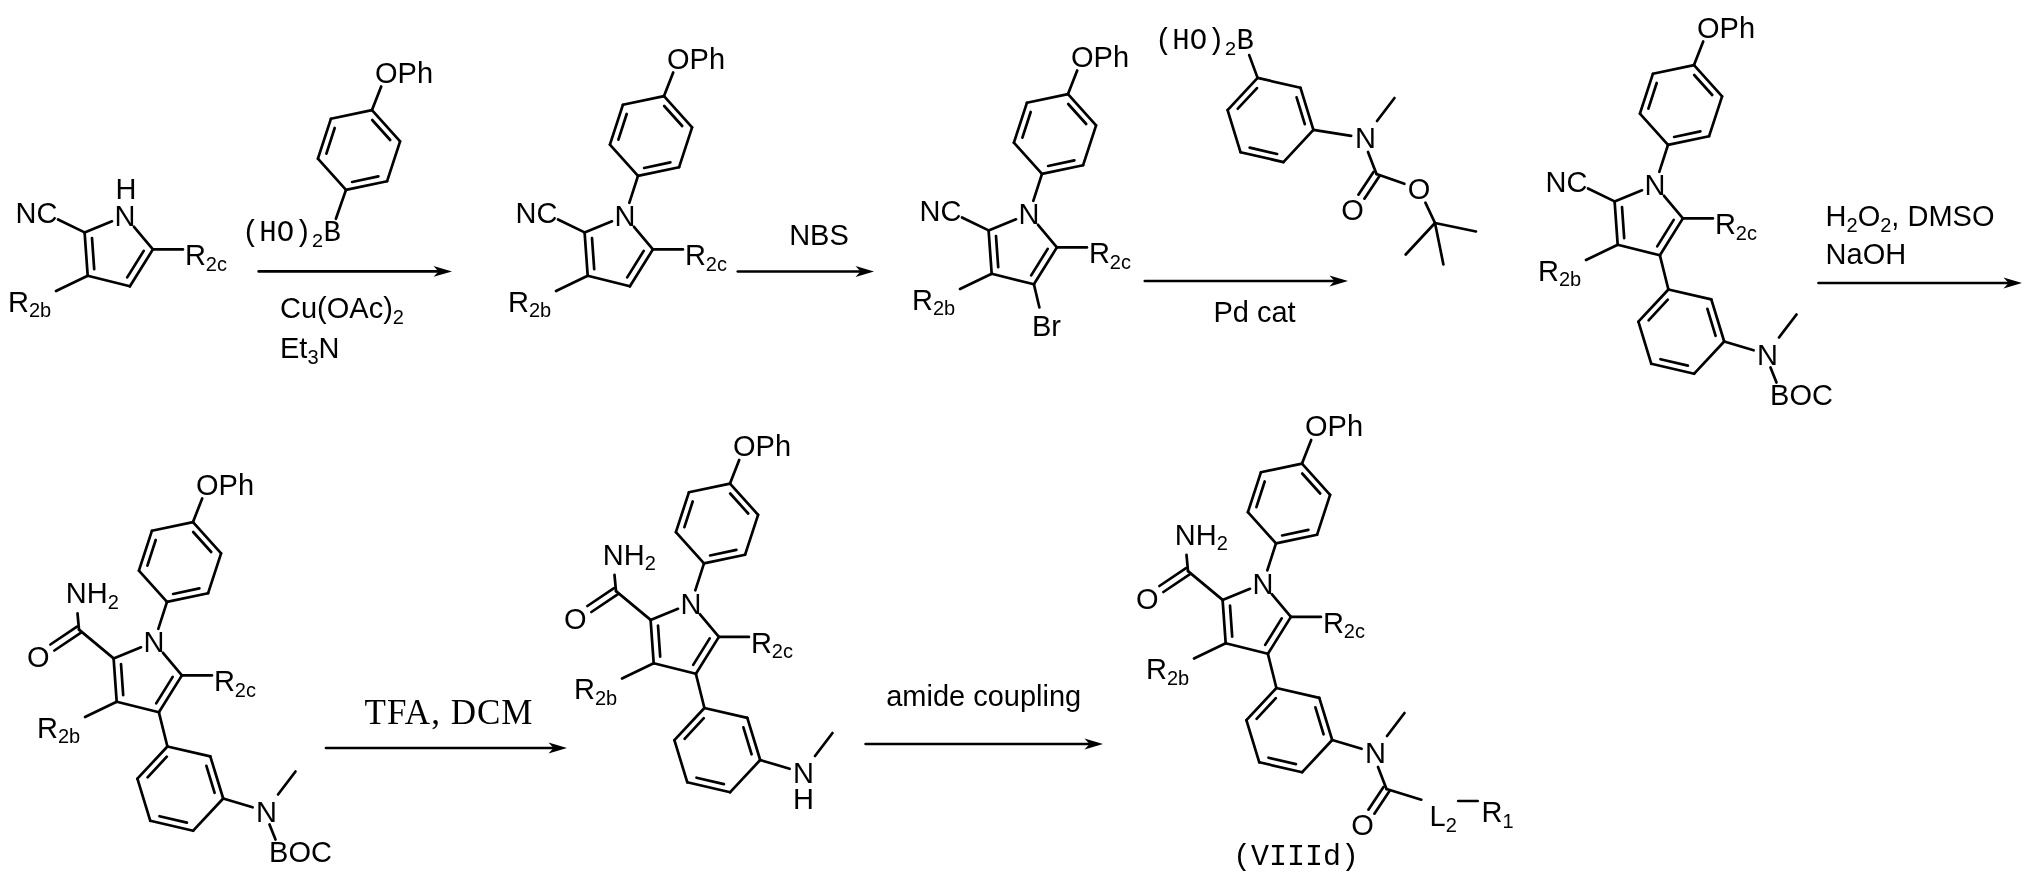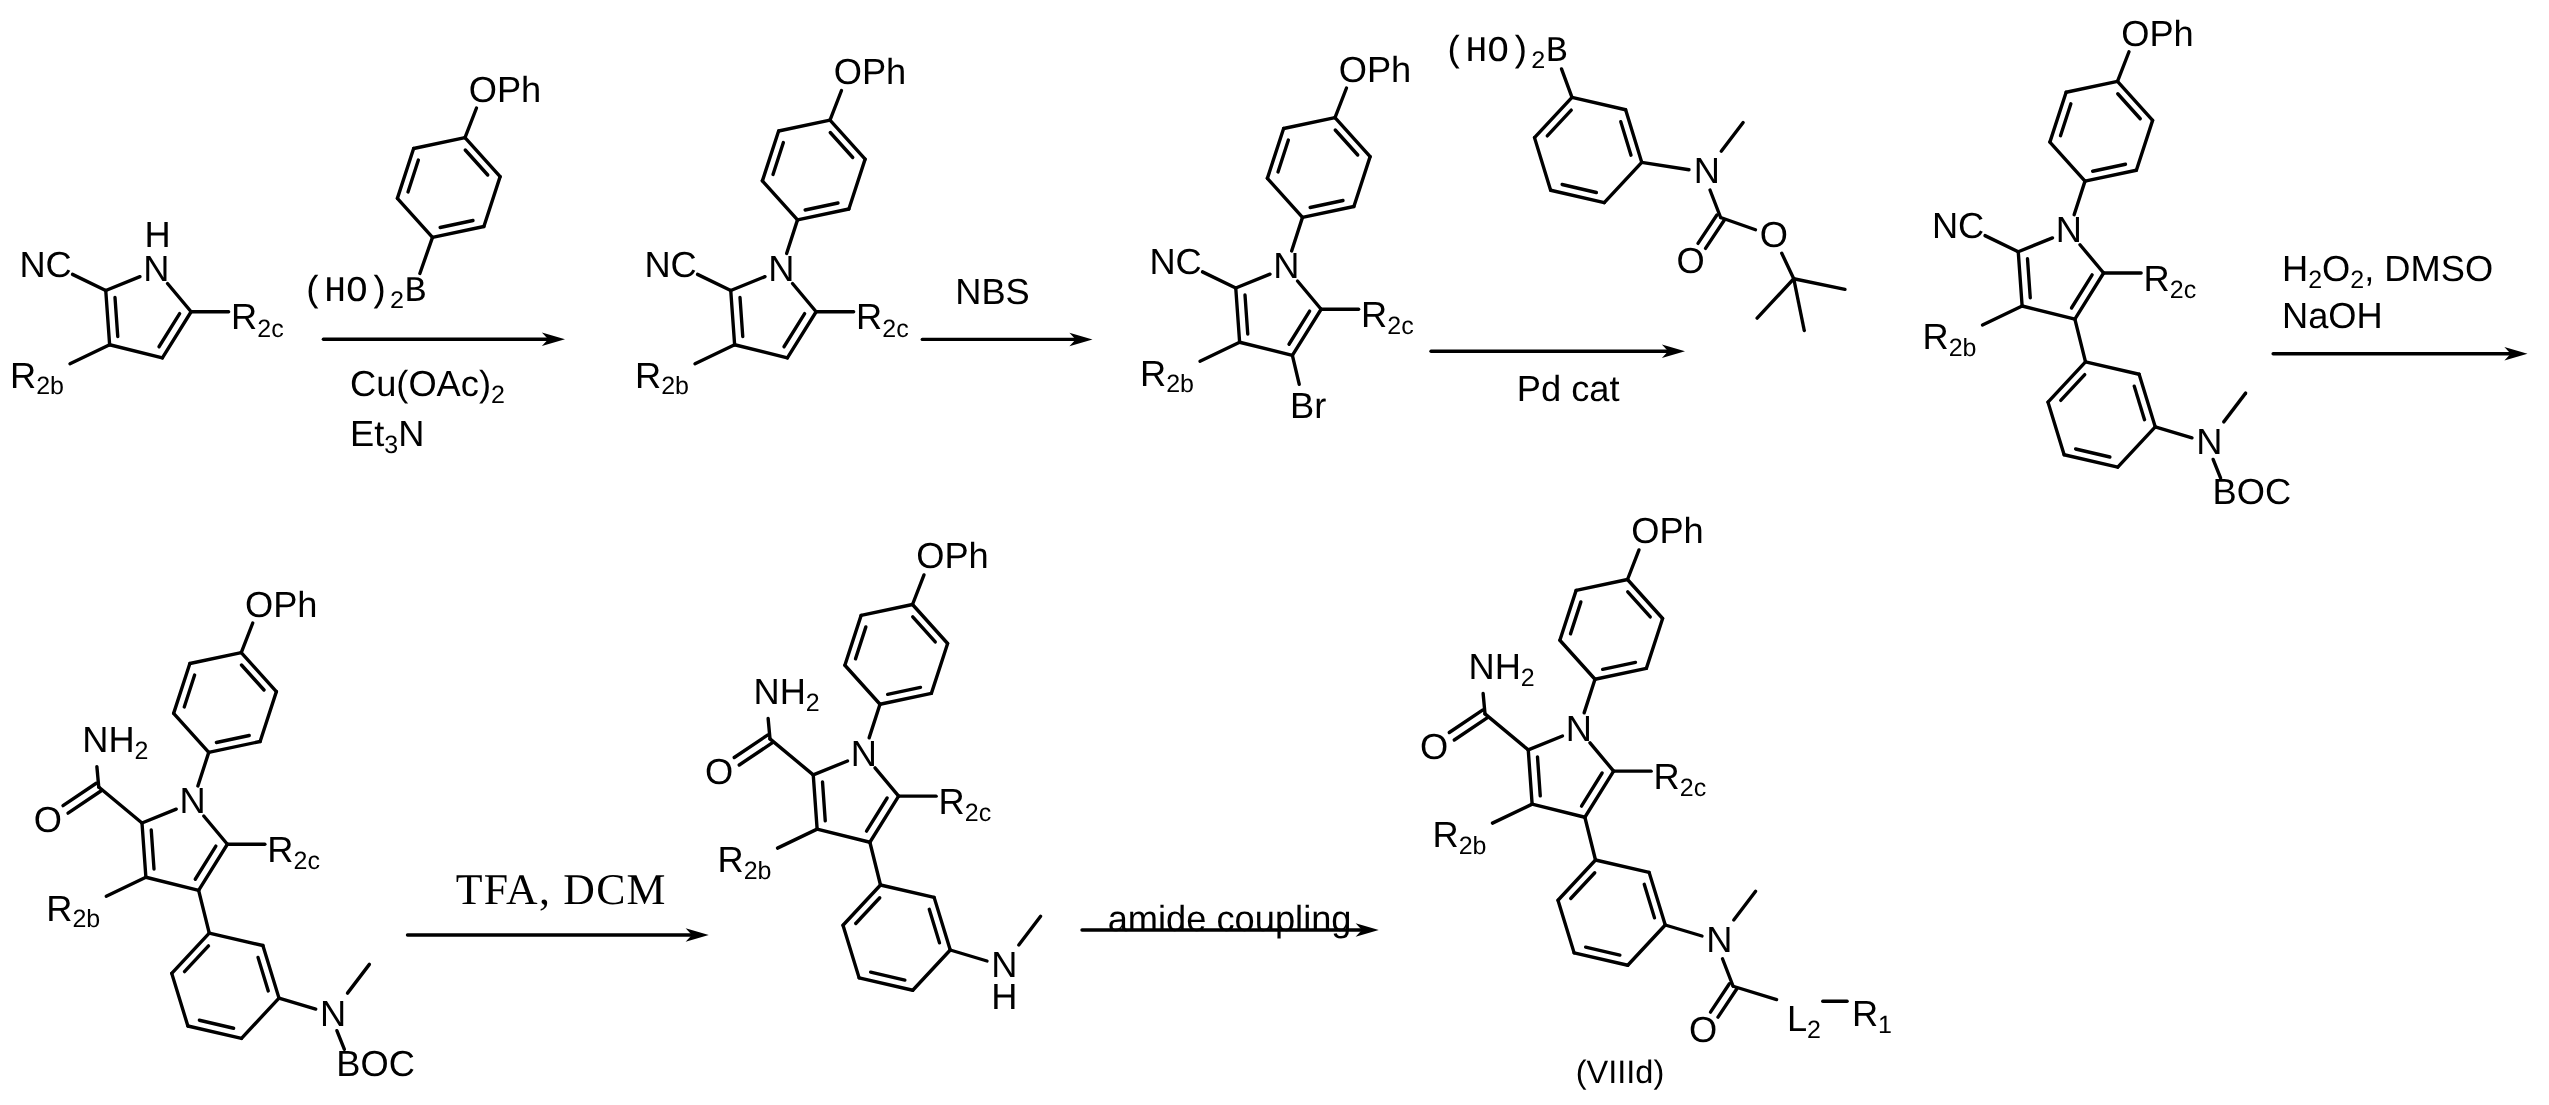--- a/index.html
+++ b/index.html
@@ -6,21 +6,21 @@
   #canvas { position:relative; width:2039px; height:884px; background:#ffffff; overflow:hidden;
             font-family:"Liberation Sans","DejaVu Sans",sans-serif; }
   #canvas svg { position:absolute; left:0; top:0; }
   #canvas svg line { stroke:#000000; stroke-width:2.7; stroke-linecap:round; }
   .lbl { position:absolute; font-size:29px; line-height:1;
          white-space:nowrap; color:#000000; transform:translate(-50%,-50%); z-index:2; }
   .lbl.left { transform:translateY(-50%); }
   .lbl.right { transform:translate(-100%,-50%);font-family:Liberation Mono, monospace; }
   .lbl .s { font-size:20px; position:relative; top:5.5px; }
   .lbl.big { font-size:35px; letter-spacing:1px;font-family:Liberation Serif, serif; }
-  .lbl.tag { font-size:26px; }
+  .lbl.tag { font-size:30px;font-family:Liberation Mono, monospace; }
 </style>
 </head>
 <body>
 
 <div id="canvas">
 <svg width="2039" height="884" viewBox="0 0 2039 884">
 <g>
 <line x1="84.6" y1="232.4" x2="112.0" y2="221.3"></line>
 <line x1="152.9" y1="249.4" x2="134.0" y2="226.8"></line>
 <line x1="152.9" y1="249.4" x2="129.9" y2="286.3"></line>
@@ -297,26 +297,26 @@
 </svg>
 <div class="lbl" style="left:125.0px;top:216.1px">N</div>
 <div class="lbl left" style="left:184.9px;top:255.4px"><span>R</span><span class="s">2c</span></div>
 <div class="lbl left" style="left:8.0px;top:301.5px"><span>R</span><span class="s">2b</span></div>
 <div class="lbl" style="left:36.5px;top:213.0px">NC</div>
 <div class="lbl" style="left:126.0px;top:188.7px">H</div>
 <div class="lbl left" style="left:375.0px;top:72.9px">OPh</div>
 <div class="lbl right" style="left:341.0px;top:233.0px"><span>(HO)</span><span class="s">2</span><span>B</span></div>
 <div class="lbl left" style="left:280.0px;top:308px"><span>Cu(OAc)</span><span class="s">2</span></div>
 <div class="lbl left" style="left:280.0px;top:348.0px"><span>Et</span><span class="s">3</span><span>N</span></div>
-<div class="lbl" style="left:794px;top:234.5px">NBS</div>
+<div class="lbl" style="left:819px;top:234.5px">NBS</div>
 <div class="lbl" style="left:1254.5px;top:312px">Pd cat</div>
 <div class="lbl left" style="left:1825.6px;top:216px"><span>H</span><span class="s">2</span><span>O</span><span class="s">2</span><span>, DMSO</span></div>
 <div class="lbl left" style="left:1825.6px;top:254.4px">NaOH</div>
 <div class="lbl big" style="left:449.0px;top:711.5px">TFA, DCM</div>
-<div class="lbl" style="left:983.7px;top:736px">amide coupling</div>
+<div class="lbl" style="left:983.7px;top:696px">amide coupling</div>
 <div class="lbl" style="left:625.0px;top:216.1px">N</div>
 <div class="lbl left" style="left:684.9px;top:255.4px"><span>R</span><span class="s">2c</span></div>
 <div class="lbl left" style="left:508.0px;top:301.5px"><span>R</span><span class="s">2b</span></div>
 <div class="lbl" style="left:536.5px;top:213.0px">NC</div>
 <div class="lbl left" style="left:667.0px;top:58.9px">OPh</div>
 <div class="lbl" style="left:1029.0px;top:214.1px">N</div>
 <div class="lbl left" style="left:1088.9px;top:253.4px"><span>R</span><span class="s">2c</span></div>
 <div class="lbl left" style="left:912.0px;top:299.5px"><span>R</span><span class="s">2b</span></div>
 <div class="lbl" style="left:940.5px;top:211.0px">NC</div>
 <div class="lbl left" style="left:1071.0px;top:56.9px">OPh</div>

